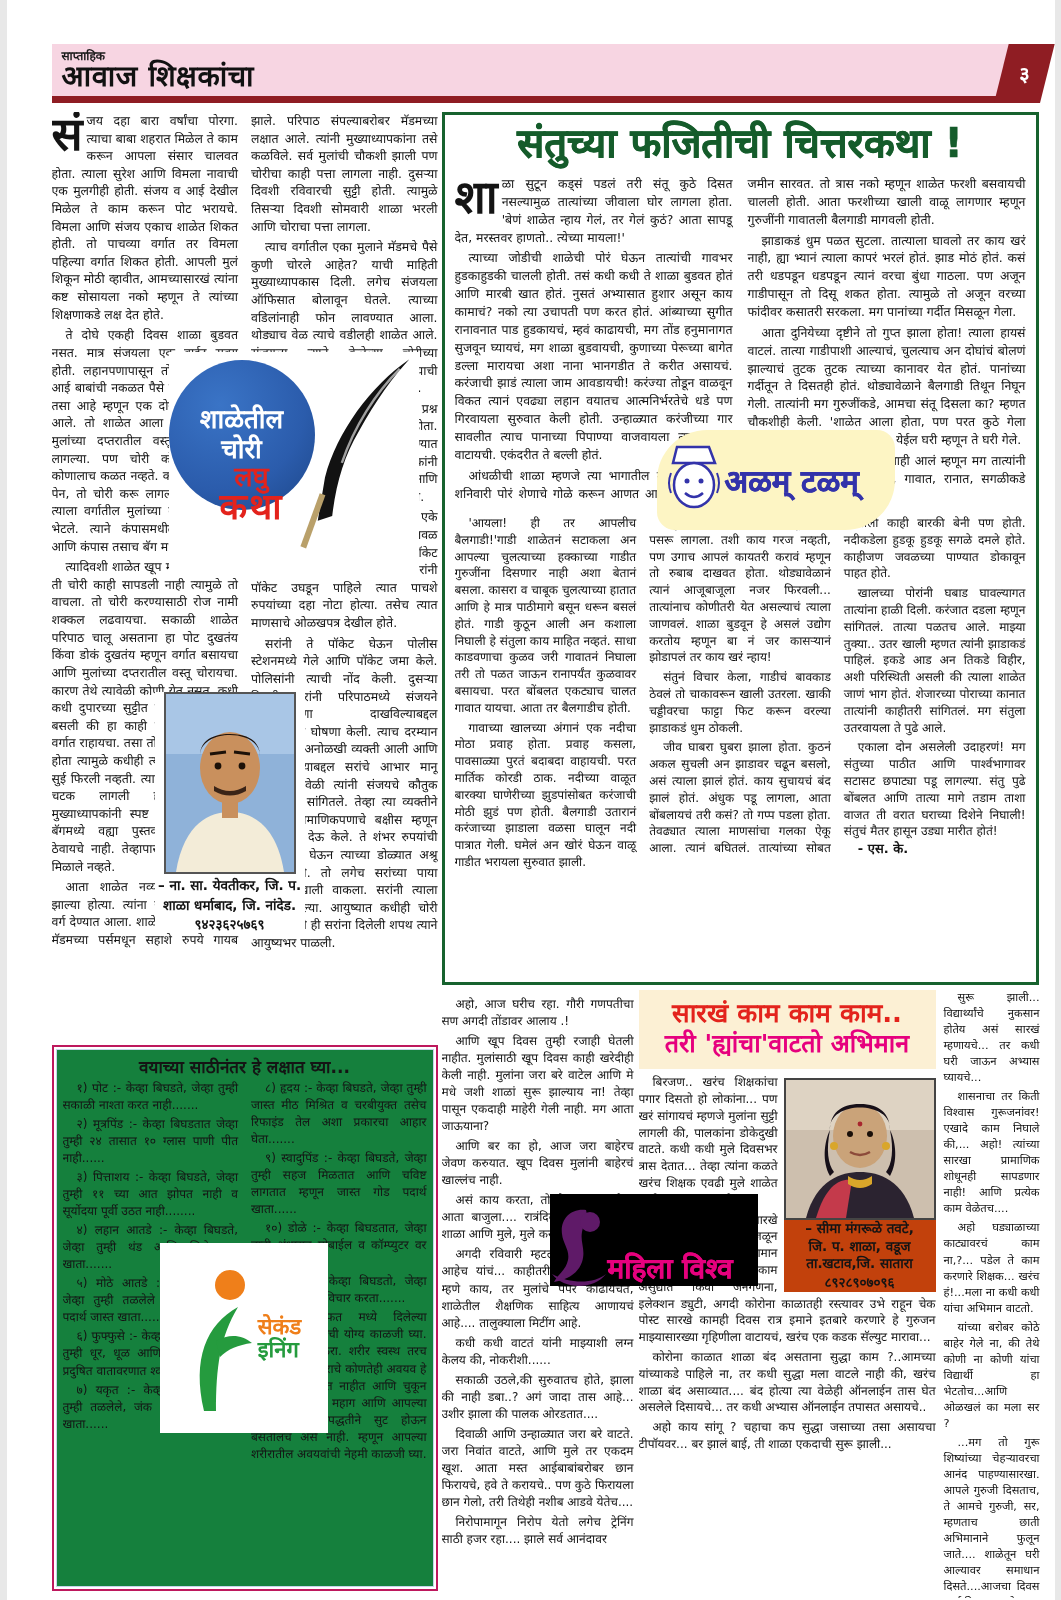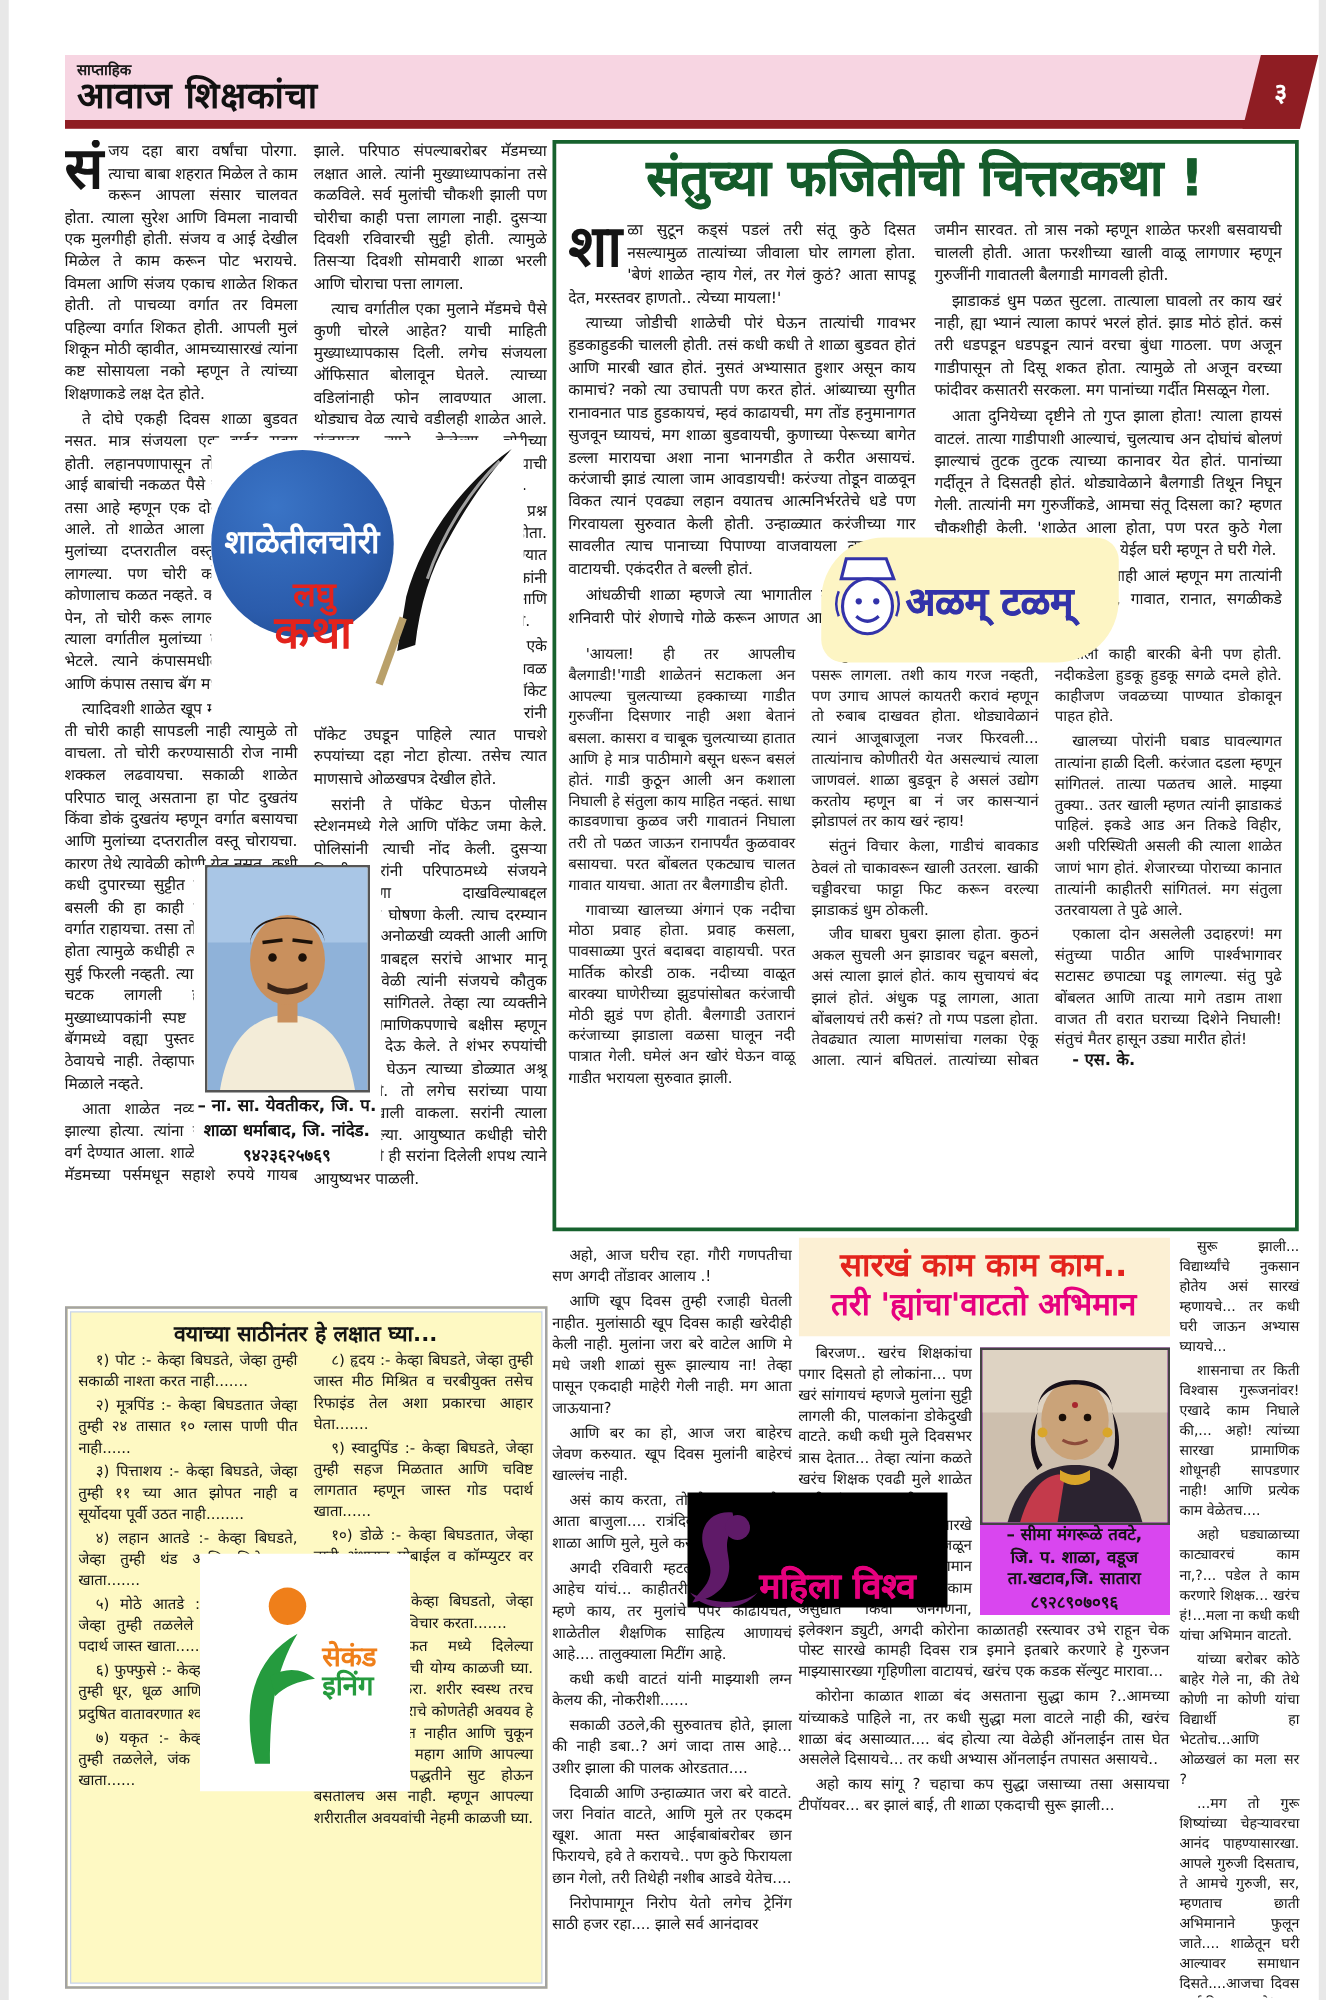--- a/index.html
+++ b/index.html
@@ -18,21 +18,21 @@
   .mast-pagenum span{transform:skewX(14deg);}
   
   .cols p, .flow p{margin:0 0 3px 0;text-align:justify;text-indent:14px;}
   
   .left-story{position:absolute;left:45px;top:112px;width:386px;height:926px;overflow:hidden;
               font-size:12.4px;line-height:1.42;column-count:2;column-gap:13px;}
   .dropcap{float:left;font-size:46px;line-height:0.85;font-weight:bold;padding:3px 4px 0 0;}
   .ls-logo{position:absolute;left:162px;top:352px;width:250px;height:225px;background:#fff;}
   .ls-circle{position:absolute;left:0;top:8px;width:146px;height:150px;border-radius:50%;
              background:radial-gradient(circle at 35% 30%, #3a74c6, #2b5cac 60%, #1d4688);
-             color:#fff;display:flex;flex-direction:row;align-items:center;justify-content:center;
+             color:#fff;display:flex;flex-direction:column;align-items:center;justify-content:center;
              font-weight:bold;font-size:26px;line-height:1.15;text-align:center;}
   .ls-quill{position:absolute;left:110px;top:0;width:145px;height:205px;}
   .ls-kicker{position:absolute;left:18px;top:112px;width:130px;text-align:center;color:#e3231c;
              font-weight:bold;line-height:0.95;}
   .ls-kicker .k1{font-size:27px;}
   .ls-kicker .k2{font-size:36px;letter-spacing:2px;}
   .ls-photo-box{position:absolute;left:148px;top:692px;width:150px;background:#fff;text-align:center;}
   .ls-photo{width:128px;height:178px;border:2px solid #555;display:block;margin:0 auto;}
   .ls-caption{font-size:13.5px;font-weight:bold;line-height:1.25;margin-top:3px;}
   .ls-phone{font-size:13.5px;font-weight:bold;margin-top:1px;}
@@ -54,29 +54,29 @@
           display:flex;align-items:flex-end;}
   .mahila-text{color:#e6007e;font-weight:bold;font-size:28px;white-space:nowrap;-webkit-text-stroke:0.4px #e6007e;}
   
   .pride-wrap{position:absolute;left:632px;top:990px;width:401px;height:608px;overflow:hidden;
               display:flex;gap:8px;}
   .pride-main{width:297px;flex:none;}
   .pride-head{background:#fcf0d4;padding:8px 4px 10px 4px;text-align:center;line-height:1.2;}
   .pride-h1{color:#e3231c;font-weight:bold;font-size:26px;}
   .pride-h2{color:#e6007e;font-weight:bold;font-size:25px;}
   .pride-body{font-size:12px;line-height:1.4;margin-top:5px;}
-  .pride-photo-box{float:right;width:152px;margin:4px 0 2px 6px;text-align:center;background:#d946ef;}
+  .pride-photo-box{float:right;width:152px;margin:4px 0 2px 6px;text-align:center;background:#c2410c;}
   .pride-photo{width:148px;height:138px;border:2px solid #444;display:block;}
   .pride-caption div{font-size:13.5px;font-weight:bold;line-height:1.3;}
   .pride-phone{font-size:13.5px;font-weight:bold;}
   .pride-right{width:96px;flex:none;font-size:11.3px;line-height:1.42;}
   
   .health-box{position:absolute;left:45px;top:1045px;width:386px;height:546px;box-sizing:border-box;
-              border:2px solid #a3a3a3;box-shadow:0 0 0 2px #fff inset,0 0 0 3px #c7d4ea inset;
-              background:#fef9c3;padding:8px 9px;overflow:hidden;}
+              border:2px solid #be185d;box-shadow:0 0 0 2px #fff inset,0 0 0 3px #c7d4ea inset;
+              background:#15803d;padding:8px 9px;overflow:hidden;}
   .health-kicker{text-align:center;font-weight:bold;font-size:17px;margin-bottom:2px;}
   .health-title{text-align:center;font-weight:bold;font-size:31px;line-height:1.05;margin-bottom:6px;
                 -webkit-text-stroke:0.7px #111;}
   .health-cols{column-count:2;column-gap:13px;font-size:12px;line-height:1.42;height:440px;overflow:hidden;}
   .health-cols p{margin:0 0 2px 0;text-align:justify;text-indent:14px;}
   .seci-logo{position:absolute;left:106px;top:196px;width:168px;height:190px;background:#fff;
              display:flex;align-items:center;justify-content:center;}
   .seci-text{font-weight:bold;font-size:22px;line-height:1.05;}
   .seci-text .o{color:#ef7f1a;}
   .seci-text .g{color:#259b3e;}

